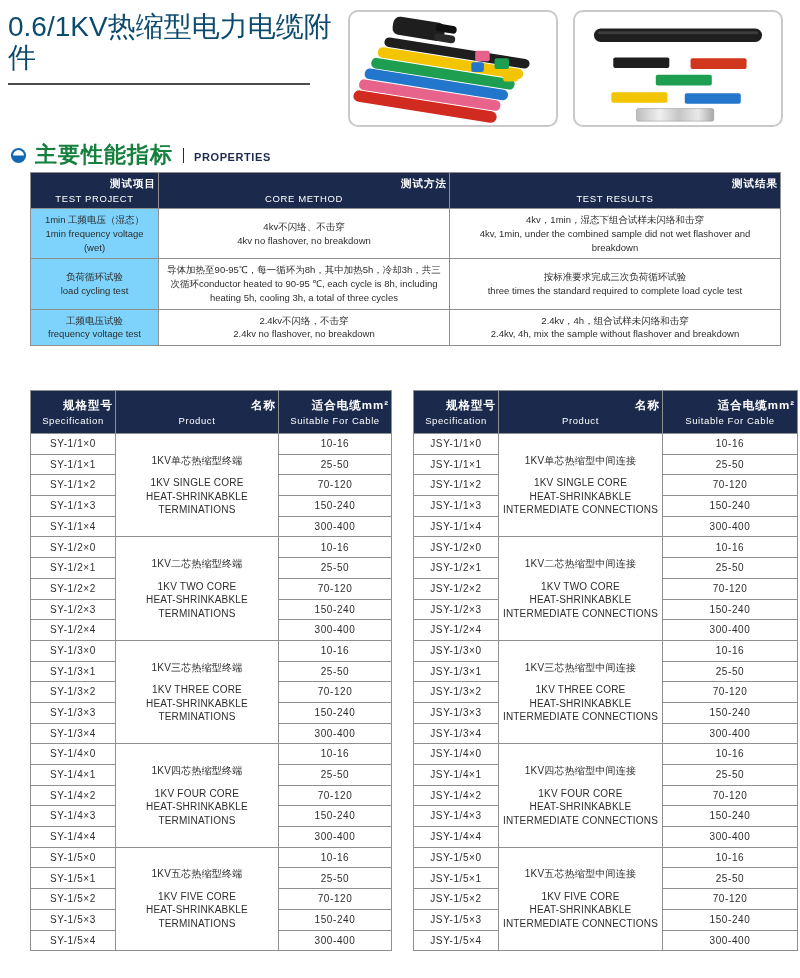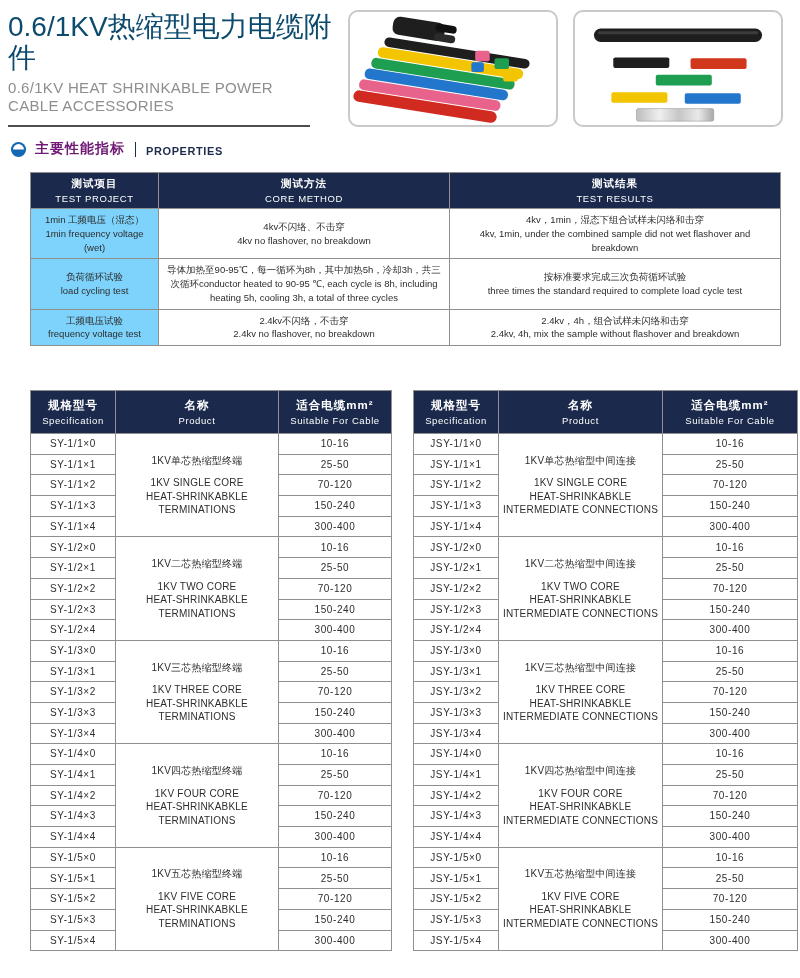--- a/index.html
+++ b/index.html
@@ -15,29 +15,29 @@
 
   .photos{position:absolute;top:10px;right:17px;display:flex;gap:15px;}
   .photo{width:210px;height:117px;border:2px solid #c9c9c9;border-radius:10px;background:#fff;box-sizing:border-box;overflow:hidden;}
   .photo svg{display:block;width:100%;height:100%;}
 
   
   .section-title{position:absolute;left:10px;display:flex;align-items:center;gap:8px;}
   #sec-properties{top:140px;}
   #sec-specs{top:362px;}
   .bullet{width:17px;height:17px;flex:0 0 17px;}
-  .sec-zh{font-size:14px;font-weight:bold;color:#701a75;letter-spacing:1px;}
+  .sec-zh{font-size:22px;font-weight:bold;color:#15803d;letter-spacing:1px;}
   .sec-sep{width:1px;height:15px;background:#1c2b4e;margin:0 2px;}
   .sec-en{font-size:11px;font-weight:bold;color:#1c2b4e;letter-spacing:.6px;padding-top:3px;}
 
   
   table{border-collapse:collapse;table-layout:fixed;}
   th{background:#1b2a4c;color:#fff;border:1px solid #8f8f8f;font-weight:normal;padding:4px 2px;}
   td{border:1px solid #8f8f8f;text-align:center;color:#2d2d2d;background:#fff;}
-  .hzh{font-size:10.5px;font-weight:bold;letter-spacing:1px;}
+  .hzh{font-size:10.5px;font-weight:bold;letter-spacing:1px;text-align:right;}
   .hen{font-size:9.5px;margin-top:2px;letter-spacing:.6px;}
 
   
   #properties-table{position:absolute;left:30px;top:172px;width:750px;}
   #properties-table td{font-size:9.5px;line-height:1.45;padding:4px 6px;}
   #properties-table td.shaded{background:#7dd3fc;}
   #properties-table .zh{display:block;}
   #properties-table .en{display:block;}
   #properties-table .inline .zh,#properties-table .inline .en{display:inline;}
 
@@ -51,24 +51,20 @@
   .spec-table td.product-cell{letter-spacing:.2px;line-height:1.35;}
   .product-cell .p-zh{margin-bottom:9px;}
 </style>
 </head>
 <body>
 
 <div class="page">
 
   <div class="title-block">
     <h1 class="page-title">0.6/1KV热缩型电力电缆附件</h1>
-    <div class="page-subtitle">
-      <span>0.6/1KV HEAT SHRINKABLE POWER</span><br>
-      <span>CABLE ACCESSORIES</span>
-    </div>
     <div class="title-rule"></div>
   </div>
 
   <div class="photos">
     <div class="photo">
       <svg viewBox="0 0 210 117">
         <g transform="rotate(9 105 62)">
           <rect x="36" y="14" width="54" height="19" rx="7" fill="#1e1e1e"></rect>
           <rect x="80" y="15" width="22" height="8" rx="4" fill="#101010"></rect>
           <rect x="80" y="25" width="22" height="8" rx="4" fill="#2a2a2a"></rect>

